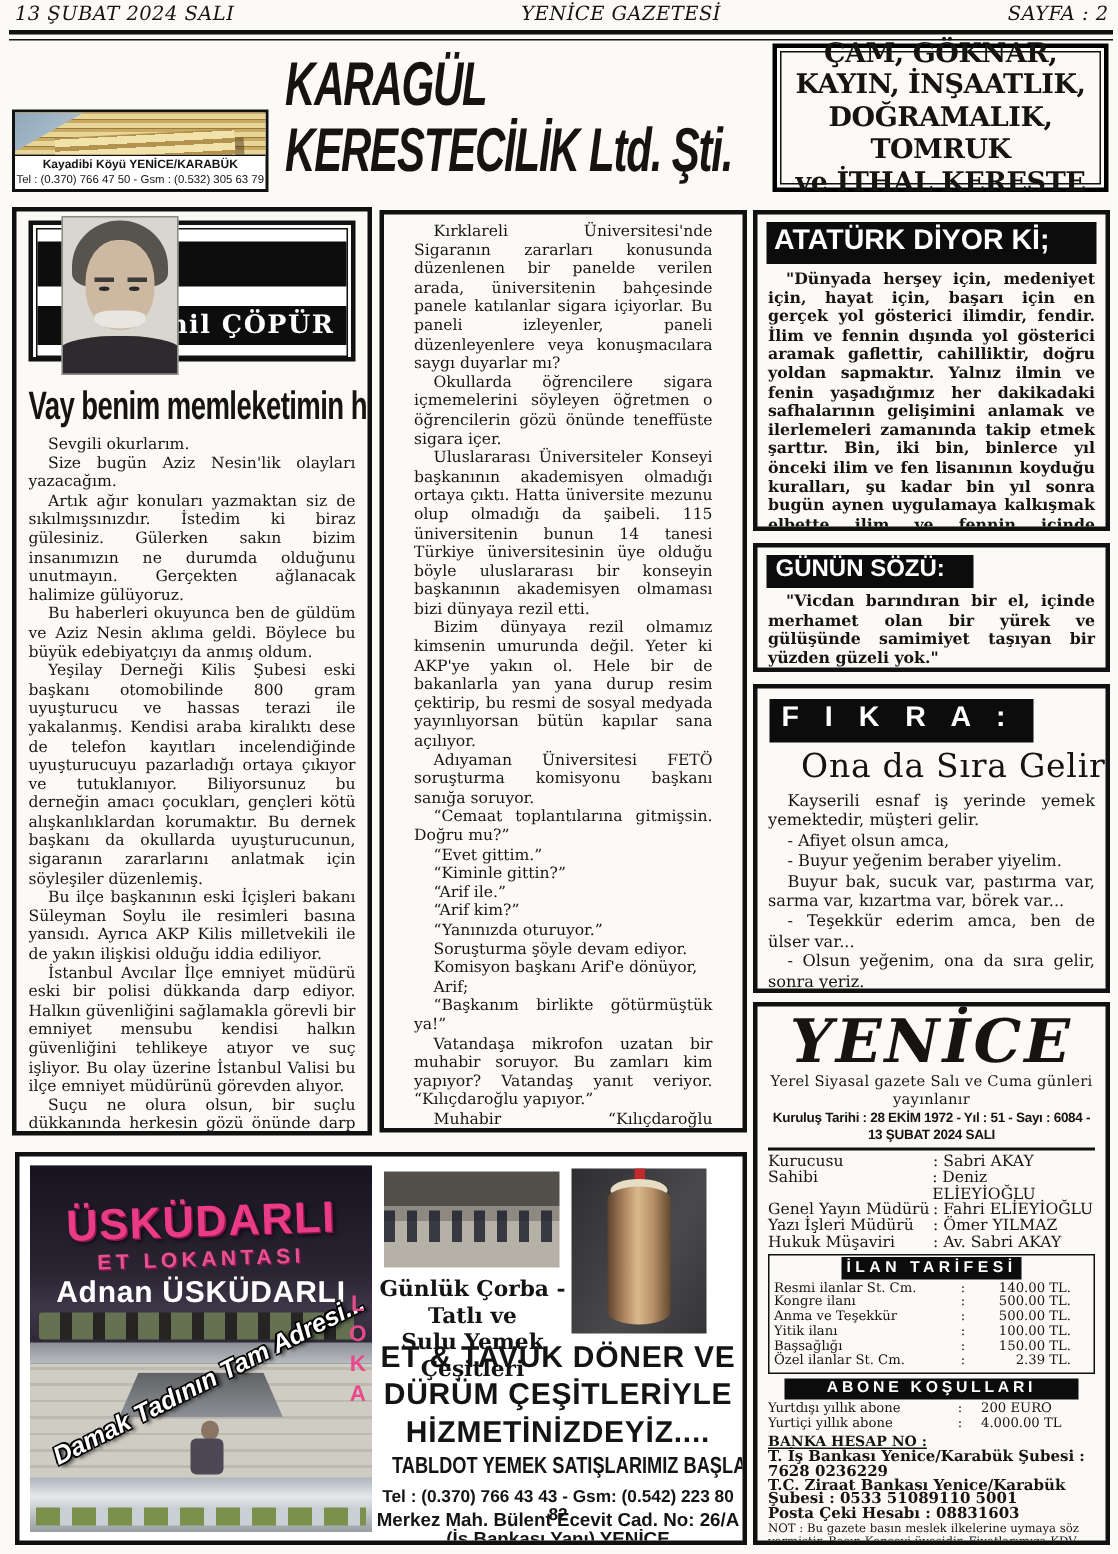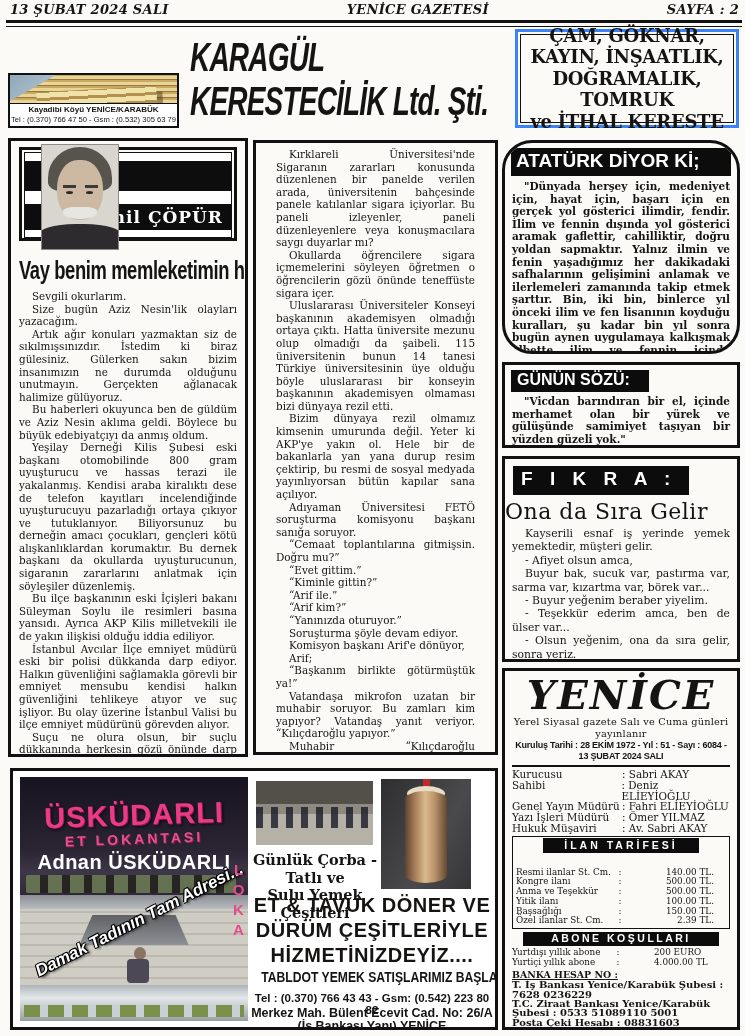--- a/index.html
+++ b/index.html
@@ -1,42 +1,42 @@
 <!DOCTYPE html>
 <html lang="tr"><head>
 <meta charset="utf-8">
 <style>
   html,body{margin:0;padding:0;background:#fff;}
   .page{position:relative;width:745px;height:1036px;background:#fbfaf7;color:#151413;
         font-family:"DejaVu Serif",serif;overflow:hidden;}
 
   
   .hdr{position:absolute;top:2px;left:10px;right:6px;display:flex;align-items:flex-end;
-       font-style:italic;font-weight:bold;font-size:13px;letter-spacing:.3px;gap:39px;}
+       font-style:italic;font-weight:normal;font-size:13px;letter-spacing:.3px;gap:39px;}
   .hdr .c{flex:1;text-align:center;}
   .top-rule{position:absolute;top:20px;left:6px;right:3px;height:3px;
             border-top:3px solid #111;border-bottom:1px solid #111;}
 
   
   .ad-top{position:absolute;top:29px;left:8px;right:6px;height:99px;display:flex;gap:7px;}
   .lumber-box{width:171px;border:2px solid #111;background:#fff;display:flex;flex-direction:column;box-sizing:border-box;margin-top:44px;}
   .lumber-photo{flex:1;position:relative;overflow:hidden;
      background:repeating-linear-gradient(0deg,#e8d698 0 3px,#c9aa60 3px 5px,#99793d 5px 6px);}
   .lumber-sky{position:absolute;left:0;top:0;width:46px;height:26px;background:linear-gradient(135deg,#8fa8bb,#b8c8d2);
      clip-path:polygon(0 0,100% 0,0 100%);}
   .lumber-stack{position:absolute;left:28px;top:14px;width:120px;height:70px;
      background:repeating-linear-gradient(0deg,#f0e2a8 0 5px,#b2924e 5px 8px);
      box-shadow:6px 6px 0 rgba(60,40,10,.45);transform:rotate(-3deg);}
   .lumber-caption{border-top:1px solid #111;text-align:center;font-family:"Liberation Sans",sans-serif;
      font-weight:bold;font-size:8px;line-height:9.5px;padding:1px 0 2px;}
   .lumber-caption .s2{font-weight:normal;font-size:7.6px;}
   .karagul-title{flex:1;display:flex;flex-direction:column;justify-content:center;padding-left:4px;overflow:hidden;}
   .kt-line{font-family:"Liberation Sans",sans-serif;font-style:italic;font-weight:900;font-size:35px;
      letter-spacing:-1px;white-space:nowrap;transform:scale(.8,1.18);transform-origin:left center;line-height:44px;}
-  .kereste-box{width:224px;border:3px solid #3b82f6;padding:2px;box-sizing:border-box;}
+  .kereste-box{width:224px;border:3px solid #000000;padding:2px;box-sizing:border-box;}
   .kereste-inner{border:1px solid #111;height:100%;box-sizing:border-box;display:flex;flex-direction:column;
      justify-content:center;text-align:center;font-weight:bold;font-size:18px;line-height:21.5px;letter-spacing:-.3px;}
 
   
   .col-left{position:absolute;left:8px;top:138px;width:240px;height:619px;border:3px solid #111;
      box-sizing:border-box;padding:0 8px;overflow:hidden;background:#fbfaf7;}
   .col-mid{position:absolute;left:253px;top:140px;width:245px;height:615px;border:3px solid #111;
      box-sizing:border-box;padding:5px 20px 0;overflow:hidden;background:#fbfaf7;}
   .article p{margin:0;font-size:10.4px;line-height:12.6px;text-align:justify;text-indent:13px;}
 
@@ -56,45 +56,45 @@
   .eye.l{left:31%;} .eye.r{left:58%;}
   .mustache{position:absolute;left:28%;top:60%;width:44%;height:11%;background:#e8e6e1;border-radius:40% 40% 60% 60%;}
   .shoulders{position:absolute;left:-6%;bottom:-2%;width:112%;height:26%;background:#2d2b2e;border-radius:45% 45% 0 0;}
   .headline{margin:16px 0 6px;font-family:"Liberation Sans",sans-serif;font-weight:bold;font-size:23px;
      letter-spacing:-.5px;white-space:nowrap;transform:scale(.8,1.15);transform-origin:left center;}
 
   
   .rbox{position:absolute;left:502px;width:238px;border:3px solid #111;box-sizing:border-box;
      background:#fbfaf7;overflow:hidden;}
   .band{background:#0c0c0c;color:#fff;font-family:"Liberation Sans",sans-serif;font-weight:bold;}
-  #ataturk{top:140px;height:214px;border-radius:30px;}
+  #ataturk{top:140px;height:214px;}
   .ataturk-band{margin:5px 6px 4px;font-size:19px;padding:2px 5px 4px;}
   .quote{padding:0 7px;font-weight:bold;font-size:10.5px;line-height:12.6px;text-align:justify;text-indent:12px;}
   .attr{text-align:right;font-style:italic;font-weight:bold;font-size:11.5px;padding:1px 9px 0;}
   #gunun{top:362px;height:86px;}
   .gunun-band{margin:5px 6px 3px;font-size:16px;width:138px;padding:1px 6px 3px;box-sizing:border-box;}
   #fikra{top:456px;height:206px;}
   .fikra-band{margin:7px 8px 4px;font-size:19px;letter-spacing:6px;padding:2px 8px 5px;width:176px;box-sizing:border-box;}
-  .fikra-title{text-align:left;font-size:22px;margin:1px 0 3px;letter-spacing:.5px;}
+  .fikra-title{text-align:right;font-size:22px;margin:1px 0 3px;letter-spacing:.5px;}
   .fikra-body p{margin:0;font-size:10.8px;line-height:13.4px;text-align:justify;text-indent:13px;padding:0 7px;}
 
   
   #masthead{top:668px;height:362px;padding:2px 7px;}
   .mh-name{text-align:center;font-style:italic;font-weight:900;font-size:40px;line-height:43px;letter-spacing:2px;}
   .mh-sub{text-align:center;font-size:9.8px;line-height:12px;letter-spacing:.2px;}
   .mh-founding{text-align:center;font-family:"Liberation Sans",sans-serif;font-weight:bold;font-size:9px;
      line-height:11px;letter-spacing:-.2px;border-bottom:2px solid #111;padding-bottom:3px;margin-bottom:2px;}
   .staff-row{display:flex;font-size:10.4px;line-height:10.8px;}
   .staff-row .sl{width:110px;}
   .ilan-box{border:1px solid #111;margin-top:2px;padding:1px 3px 2px;}
-  .ilan-band{margin:0 auto 15px;width:156px;text-align:center;font-size:10.5px;letter-spacing:3px;padding:1px 0 2px;}
+  .ilan-band{margin:0 auto 2px;width:120px;text-align:center;font-size:10.5px;letter-spacing:3px;padding:1px 0 2px;}
   .tariff-row{display:flex;font-size:8.8px;line-height:9.7px;}
   .tariff-row .tl{flex:1;}
   .tariff-row .tc{width:16px;text-align:center;}
-  .tariff-row .tp{width:64px;text-align:right;padding-right:12px;margin-left:22px;}
+  .tariff-row .tp{width:64px;text-align:right;padding-right:12px;}
   .abone-band{margin:3px auto 2px;width:196px;text-align:center;font-size:10.5px;letter-spacing:2.5px;padding:0 0 2px;}
   .abone-row .tp{text-align:left;padding-left:6px;}
   .banka{margin-top:2px;}
   .banka-h{font-weight:bold;font-size:9.4px;text-decoration:underline;line-height:11px;}
   .banka-line{font-size:10px;line-height:9.3px;font-weight:bold;}
   .note-line{font-size:7.8px;line-height:9.2px;}
 
   
   #rest-ad{position:absolute;left:10px;top:768px;width:488px;height:262px;border:3px solid #111;
      box-sizing:border-box;background:#fff;overflow:hidden;}
@@ -249,22 +249,22 @@
     <div class="quote">"Vicdan barındıran bir el, içinde merhamet olan bir yürek ve gülüşünde samimiyet taşıyan bir yüzden güzeli yok."</div>
     <div class="attr">La Edri</div>
   </div>
 
   <div class="rbox" id="fikra">
     <div class="band fikra-band">F I K R A :</div>
     <div class="fikra-title">Ona da Sıra Gelir</div>
     <div class="fikra-body">
       <p>Kayserili esnaf iş yerinde yemek yemektedir, müşteri gelir.</p>
       <p>- Afiyet olsun amca,</p>
+      <p>- Buyur yeğenim beraber yiyelim.</p>
       <p>Buyur bak, sucuk var, pastırma var, sarma var, kızartma var, börek var...</p>
-      <p>- Buyur yeğenim beraber yiyelim.</p>
       <p>- Teşekkür ederim amca, ben de ülser var...</p>
       <p>- Olsun yeğenim, ona da sıra gelir, sonra yeriz.</p>
     </div>
   </div>
 
   <div class="rbox" id="masthead">
     <div class="mh-name">YENİCE</div>
     <div class="mh-sub">Yerel Siyasal gazete Salı ve Cuma günleri yayınlanır</div>
     <div class="mh-founding">Kuruluş Tarihi : 28 EKİM 1972 - Yıl : 51 - Sayı : 6084 - 13 ŞUBAT 2024 SALI</div>
 

